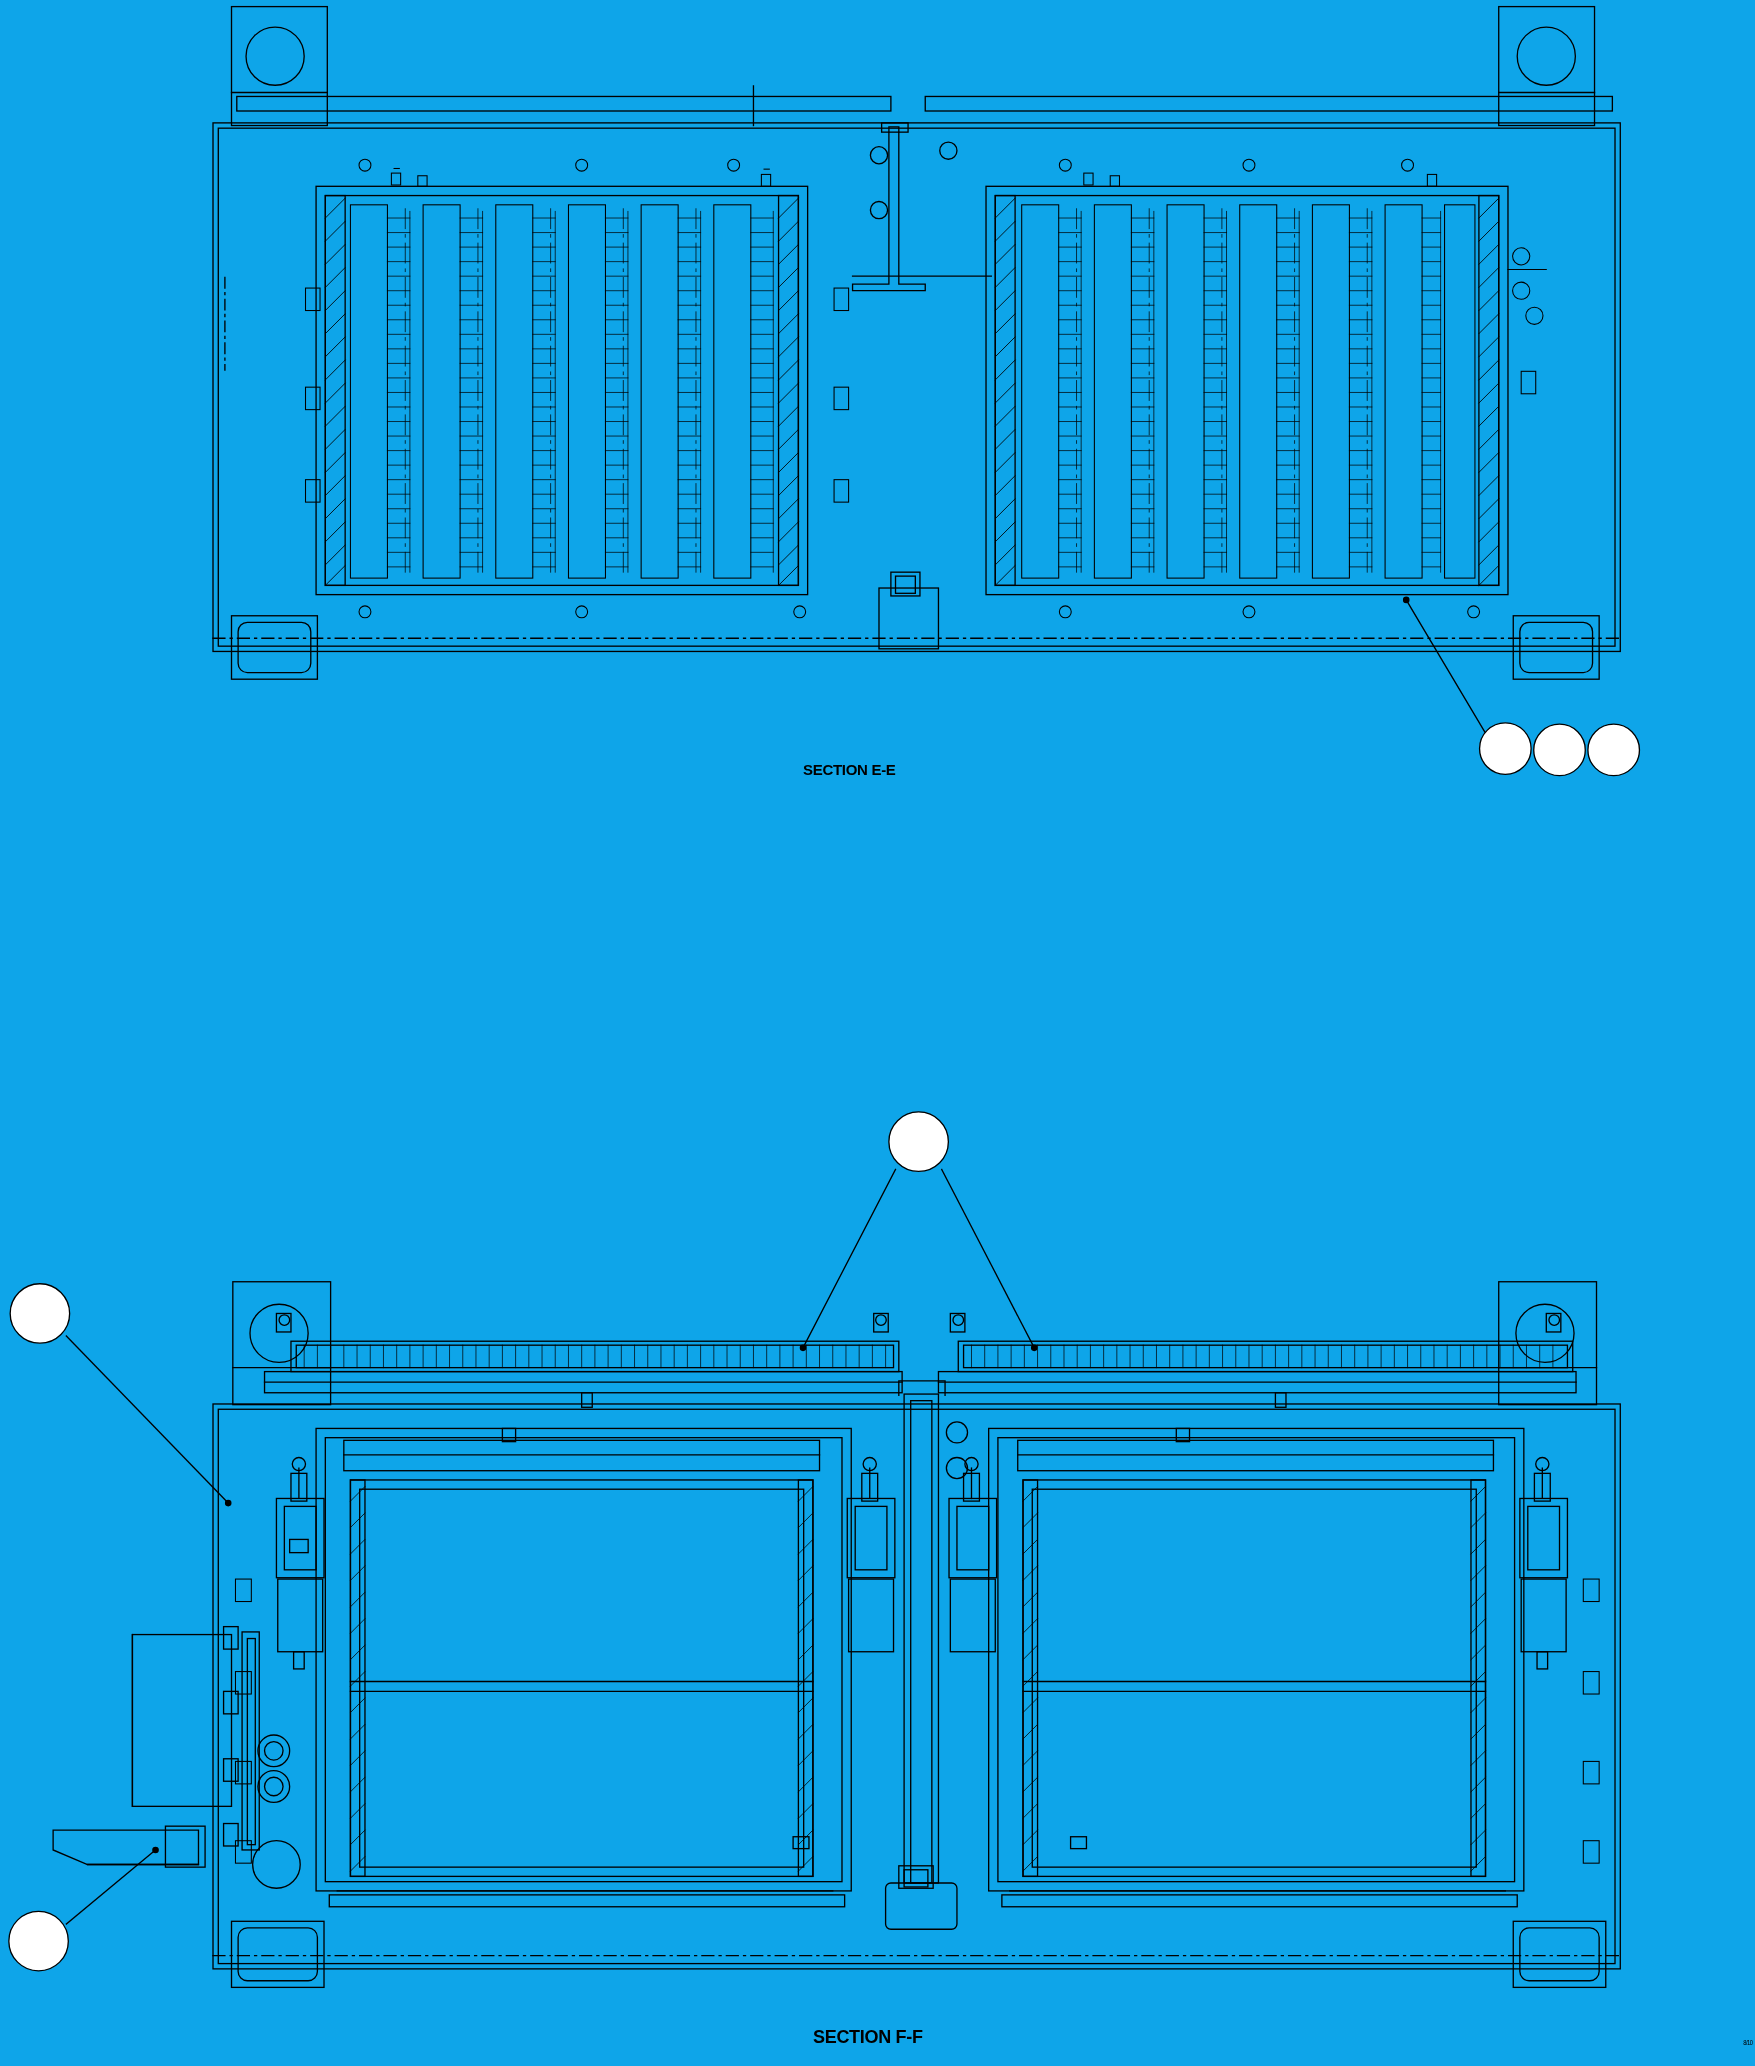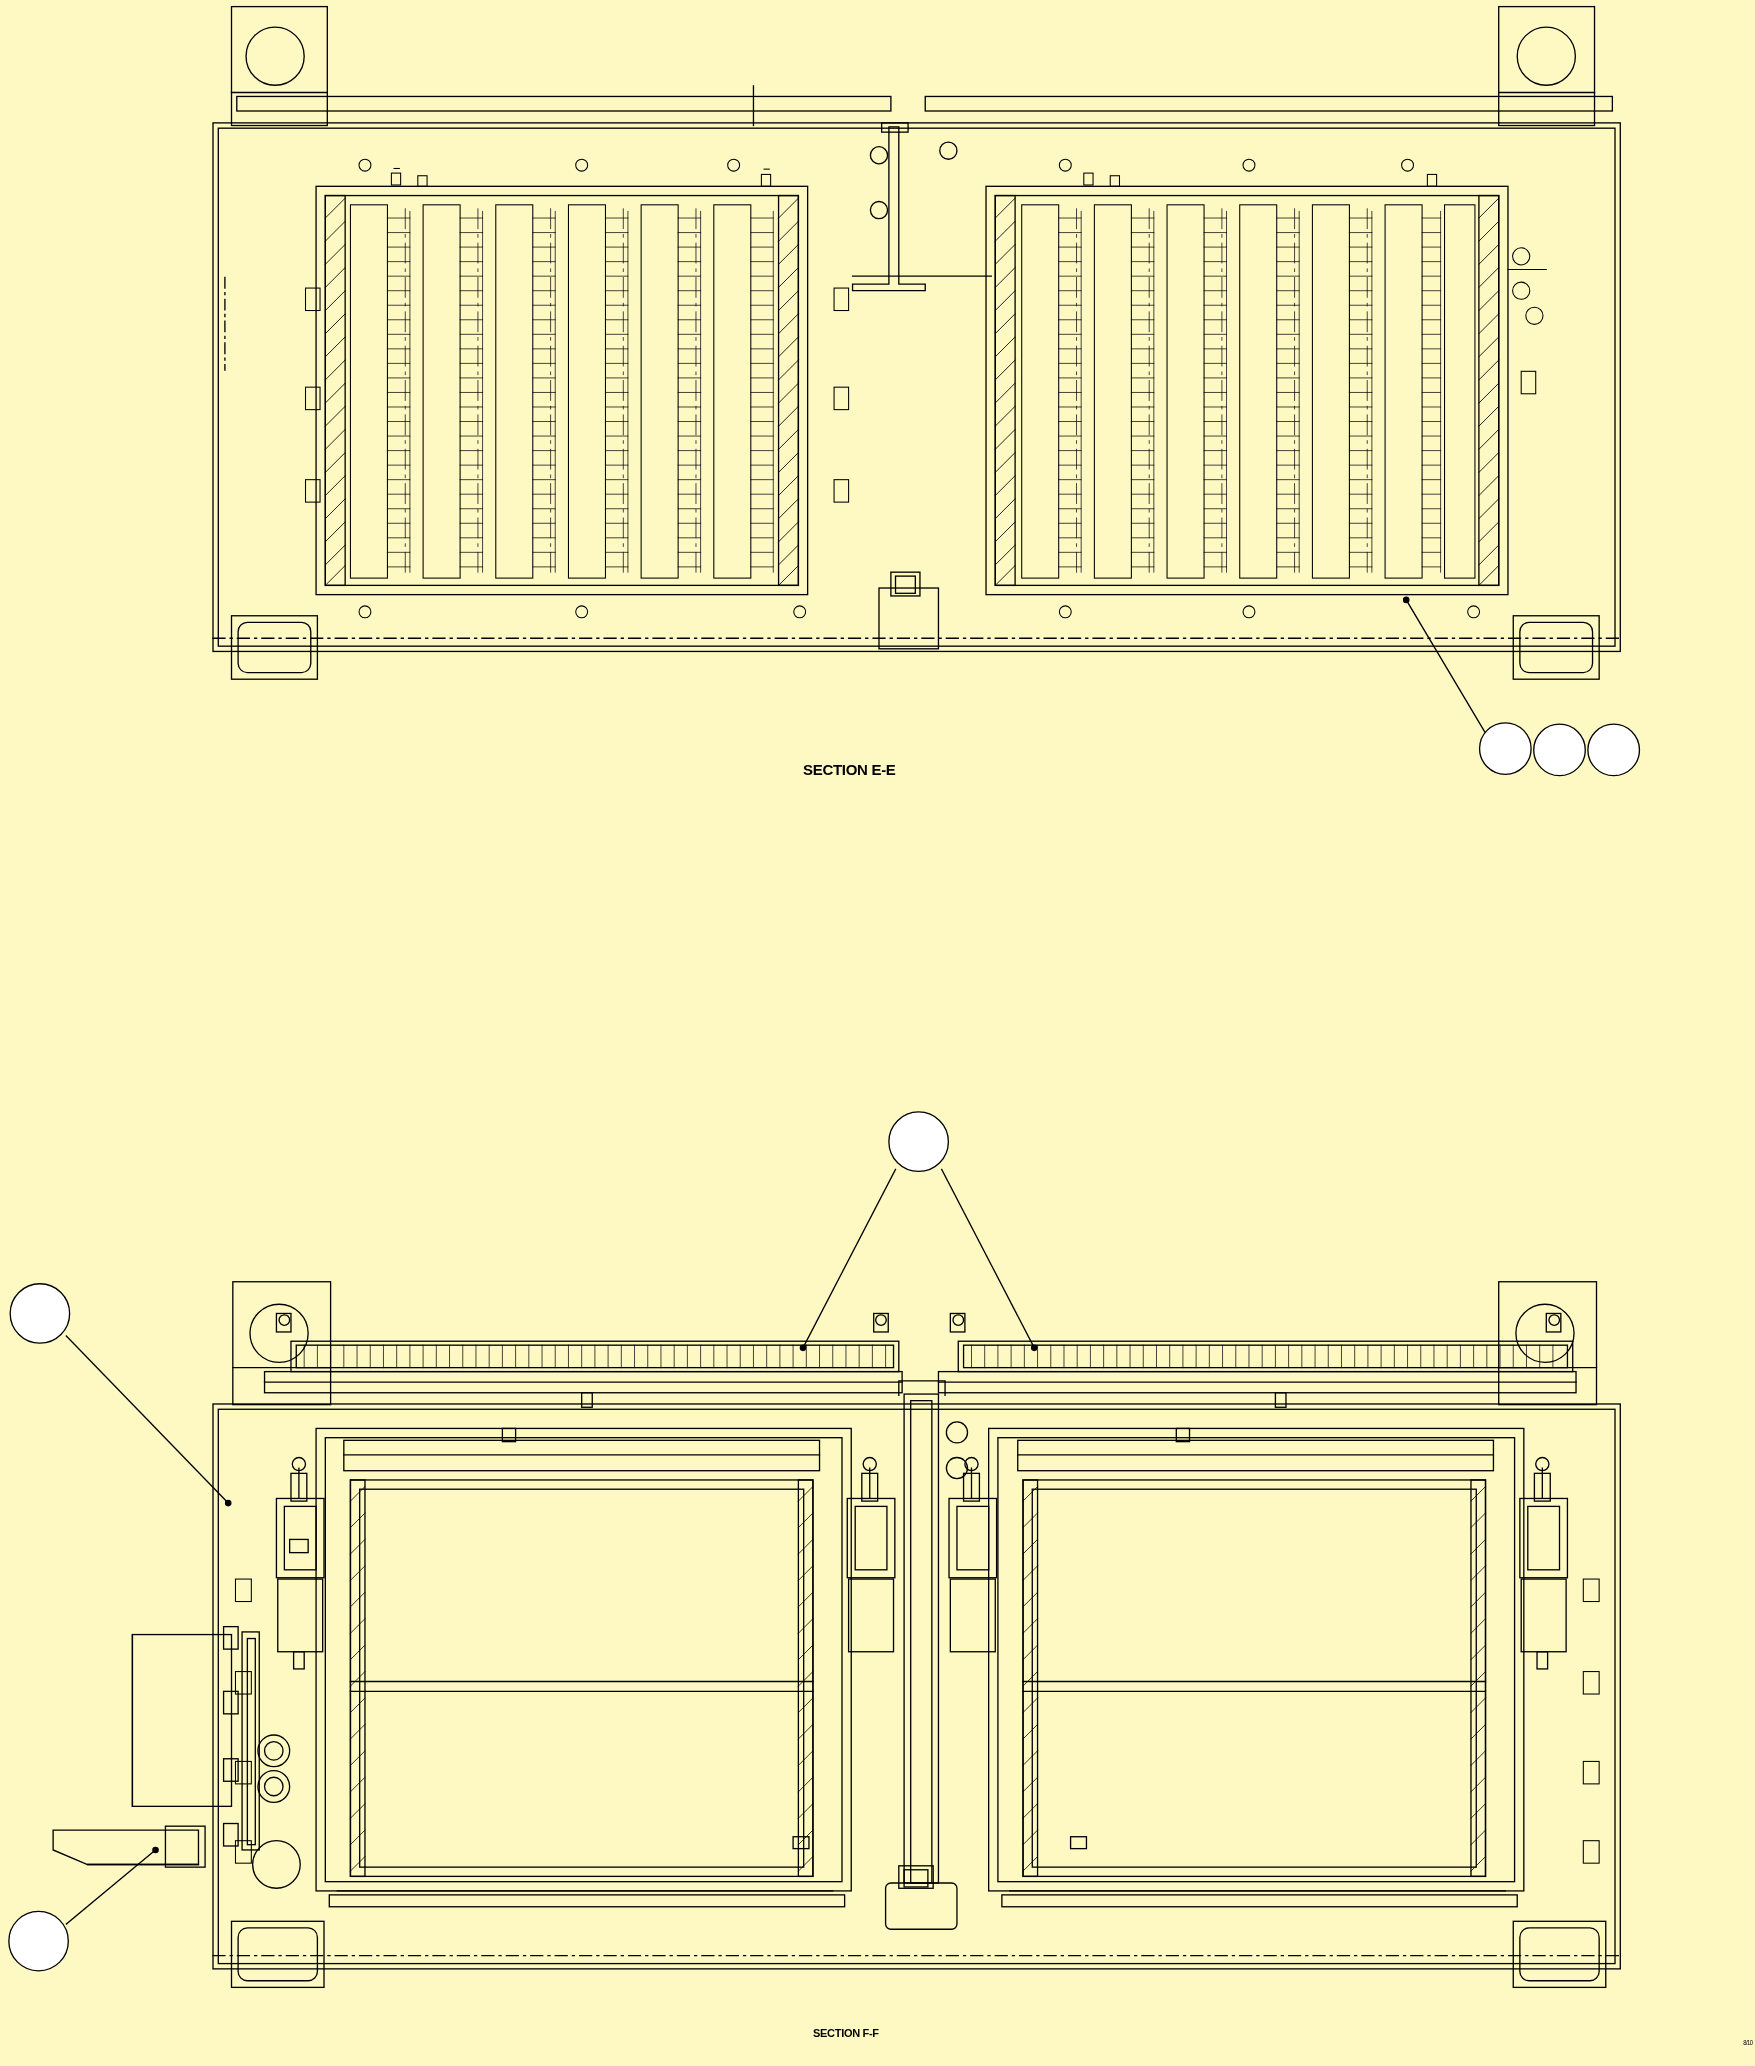--- a/index.html
+++ b/index.html
@@ -7,21 +7,21 @@
     padding: 0;
     background: #ffffff;
   }
   body {
     font-family: "Liberation Sans", sans-serif;
   }
   #page {
     position: relative;
     width: 1756px;
     height: 2066px;
-    background: #fef9c3;
+    background: #0ea5e9;
     overflow: hidden;
   }
   .svg-layer {
     position: absolute;
     left: 0;
     top: 0;
     width: 1756px;
     height: 2066px;
   }
   .caption {
@@ -33,21 +33,21 @@
     white-space: nowrap;
   }
   #caption-ee {
     left: 803px;
     top: 761px;
     font-size: 15px;
   }
   #caption-ff {
     left: 813px;
     top: 2027px;
-    font-size: 11px;
+    font-size: 18px;
   }
   #sheet-code {
     position: absolute;
     right: 4px;
     top: 2038px;
     font-size: 7.3px;
     font-family: "Liberation Sans", sans-serif;
     color: #000000;
     letter-spacing: -0.7px;
     transform: scaleX(0.8);

